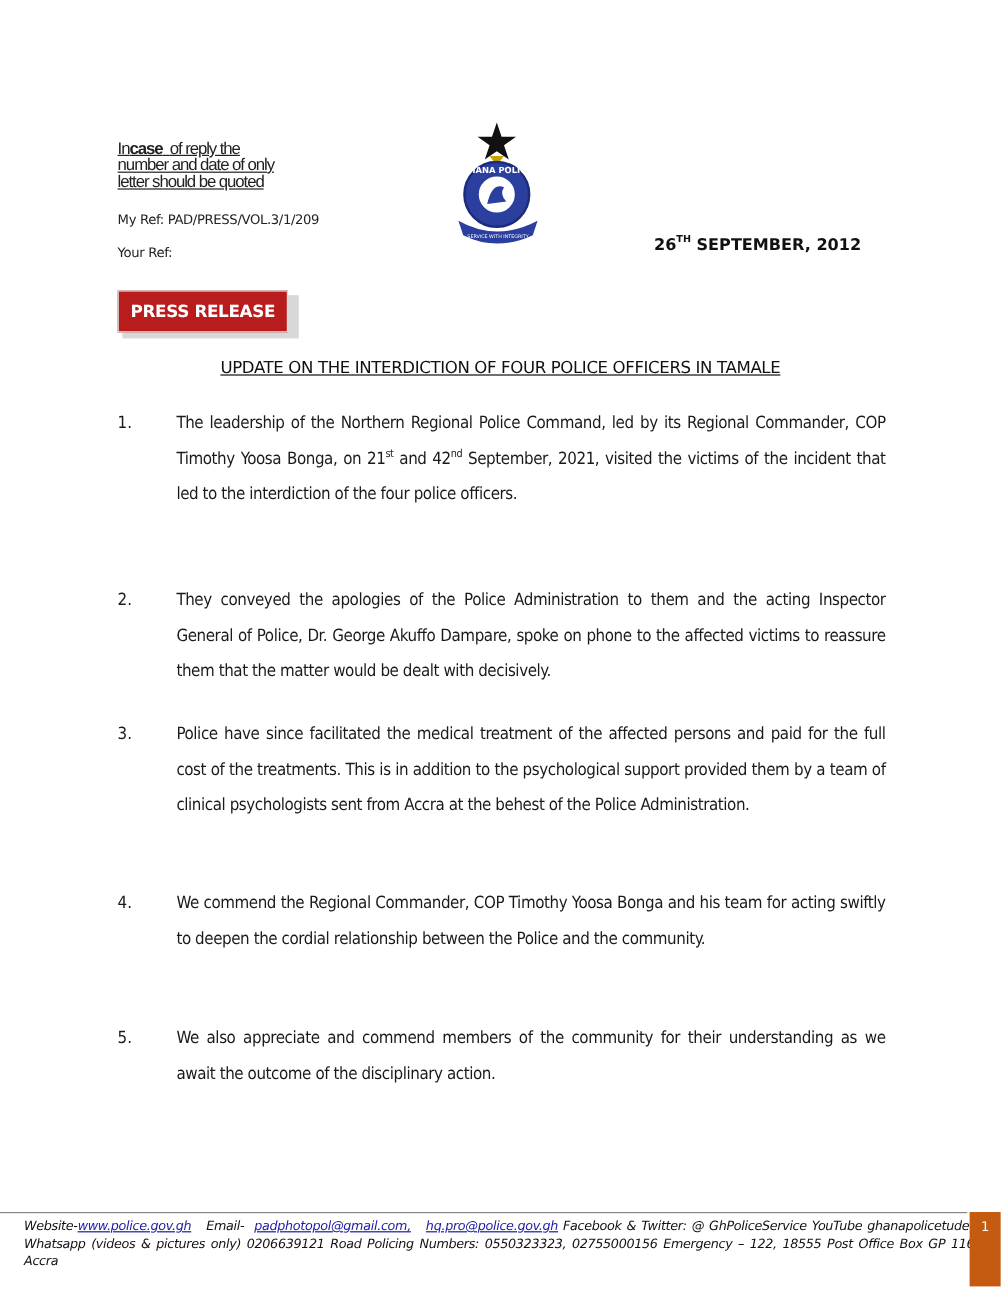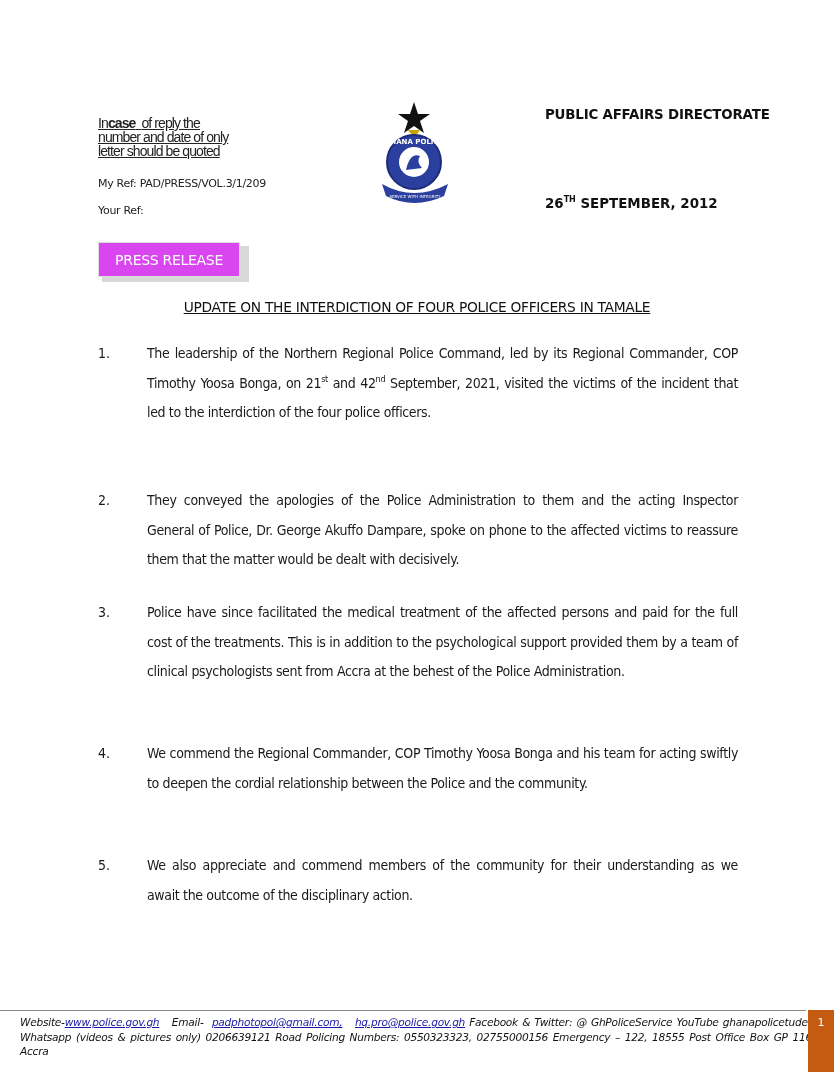--- a/index.html
+++ b/index.html
@@ -19,23 +19,23 @@
   .crest { left:372px; top:100px; width:90px; height:112px; }
 
   
   .addr { left:545px; top:106px; font-family:"DejaVu Sans", sans-serif; font-weight:bold; font-size:13.4px;
           line-height:18.5px; color:#111; letter-spacing:-0.2px; }
   .date { left:545px; top:195px; font-family:"DejaVu Sans", sans-serif; font-weight:bold; font-size:13.4px; color:#111; }
   .date sup { font-size:8px; vertical-align:6px; }
 
   
   .press-shadow { left:102px; top:246px; width:147px; height:36px; background:#d8d8d8; }
-  .press { left:98px; top:242px; width:142px; height:35px; background:#d946ef; color:#fff;
+  .press { left:98px; top:242px; width:142px; height:35px; background:#b91c1c; color:#fff;
            border:1px solid #ddd; box-sizing:border-box;
-           font-family:"DejaVu Sans", sans-serif; font-weight:normal; font-size:14px;
+           font-family:"DejaVu Sans", sans-serif; font-weight:bold; font-size:14px;
            display:flex; align-items:center; justify-content:center; letter-spacing:-0.3px; }
 
   
   .title { left:0; width:834px; top:299px; text-align:center; font-family:"DejaVu Sans", sans-serif;
            font-weight:normal; font-size:13.8px; text-decoration:underline; color:#111; letter-spacing:-0.3px; }
 
   
   .para { left:98px; width:640px; font-family:"DejaVu Sans Condensed","DejaVu Sans", sans-serif; font-size:14px;
           line-height:29.5px; color:#1a1a1a; }
   .para .num { position:absolute; left:0; top:0; width:40px; }
@@ -68,21 +68,20 @@
     <circle cx="42" cy="62" r="27" fill="#2a3f9e" stroke="#1d2c7a" stroke-width="2"></circle>
     <circle cx="42" cy="62" r="16" fill="#ffffff" stroke="#2a3f9e" stroke-width="2"></circle>
     <path d="M34 70 Q38 52 48 56 Q44 62 50 68 Z" fill="#2a3f9e"></path>
     <path d="M10 84 Q42 102 76 84 L72 96 Q42 110 14 96 Z" fill="#2a3f9e"></path>
     <text x="42" y="44" font-size="7" fill="#fff" text-anchor="middle" font-family="DejaVu Sans, sans-serif" font-weight="bold">GHANA POLICE</text>
     <text x="43" y="98" font-size="4" fill="#fff" text-anchor="middle" font-family="DejaVu Sans, sans-serif">SERVICE WITH INTEGRITY</text>
   </svg>
 </div>
 
 <div class="abs addr">
-  <div>PUBLIC AFFAIRS DIRECTORATE</div>
 </div>
 <div class="abs date">
   <span>26</span><sup>TH</sup><span> SEPTEMBER, 2012</span>
 </div>
 
 <div class="abs press-shadow"></div>
 <div class="abs press">PRESS RELEASE</div>
 
 <div class="abs title">UPDATE ON THE INTERDICTION OF FOUR POLICE OFFICERS IN TAMALE</div>
 

